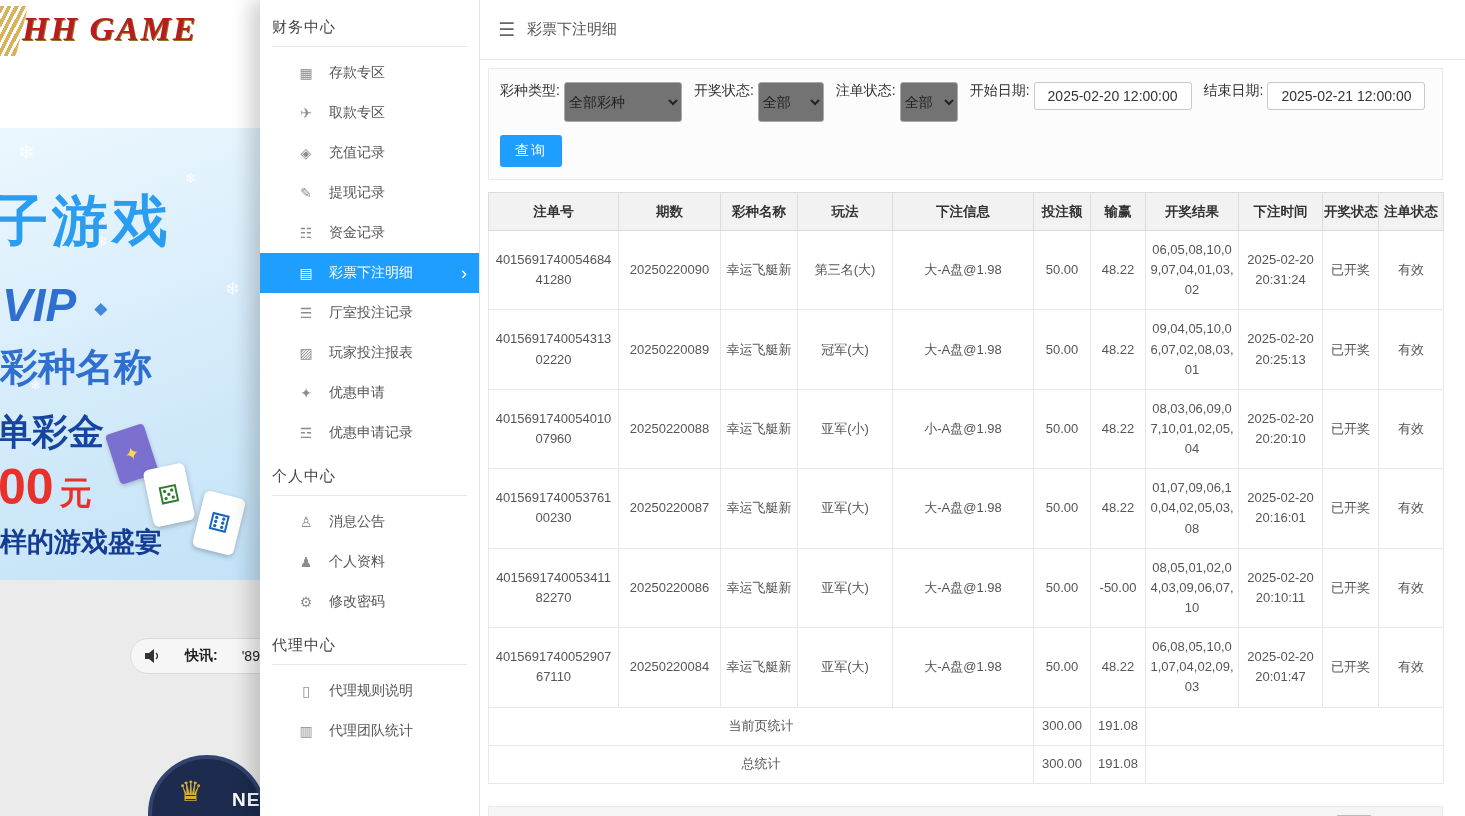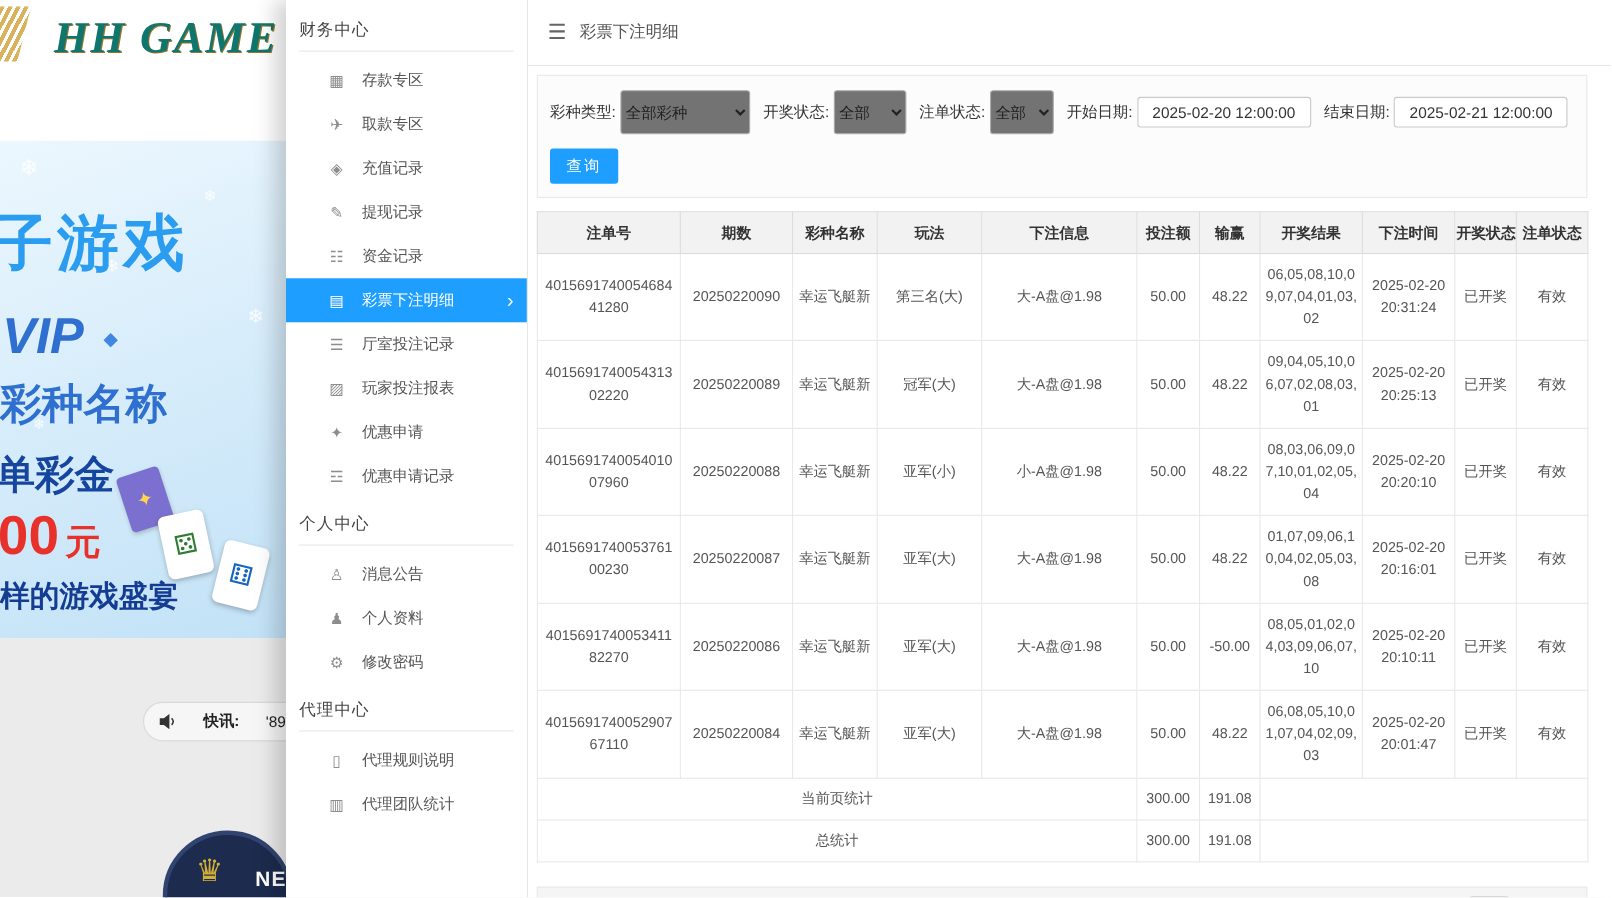--- a/index.html
+++ b/index.html
@@ -6,22 +6,22 @@
   html,body { width:1465px; height:816px; overflow:hidden; }
   body { font-family:"Liberation Sans","DejaVu Sans",sans-serif; background:#fff; color:#333; }
   .stage { position:relative; width:1465px; height:816px; overflow:hidden; background:#fff; }
 
   
   .bg { position:absolute; left:0; top:0; width:260px; height:816px; overflow:hidden; }
   .bg-top { position:relative; height:128px; background:#fff; }
   .logo-stripes { position:absolute; left:-6px; top:6px; width:28px; height:50px;
     background:repeating-linear-gradient(105deg,#d8b25c 0 4px,#fff 4px 7px); transform:skewX(-14deg); }
   .logo-text { position:absolute; left:22px; top:10px; font-family:"Liberation Serif","DejaVu Serif",serif;
-    font-style:italic; font-weight:bold; font-size:40px; color:#0f766e; letter-spacing:2px;
-    text-shadow:1px 1px 0 #96742a; white-space:nowrap;margin-left:27px; }
+    font-style:italic; font-weight:bold; font-size:34px; color:#b91c1c; letter-spacing:2px;
+    text-shadow:1px 1px 0 #96742a; white-space:nowrap; }
   .bg-banner { position:relative; height:452px; overflow:hidden;
     background:linear-gradient(160deg,#ecf7fe 0%,#d4ebfa 55%,#c2e2f7 100%); }
   .flake { position:absolute; color:#ffffff; opacity:.85; }
   .fl1{ left:18px; top:12px; font-size:20px; } .fl2{ left:185px; top:42px; font-size:14px; }
   .fl3{ left:95px; top:104px; font-size:16px; } .fl4{ left:225px; top:150px; font-size:18px; }
   .fl5{ left:30px; top:250px; font-size:13px; }
   .bn-line1 { position:absolute; left:-8px; top:56px; font-size:56px; font-weight:bold;
     color:#2a9df0; letter-spacing:4px; white-space:nowrap; }
   .bn-line2 { position:absolute; left:2px; top:150px; font-size:46px; font-weight:bold; font-style:italic;
     color:#2e6fd0; white-space:nowrap; }
@@ -74,21 +74,21 @@
   .sb-chev { position:absolute; right:12px; font-size:18px; line-height:1; color:#fff; }
 
   
   .main { flex:1; position:relative; background:#fff; overflow:hidden; }
   .main-header { height:60px; border-bottom:1px solid #e8e8e8; display:flex; align-items:center;
     gap:12px; padding-left:18px; background:#fff; }
   .hamburger { font-size:19px; color:#666; cursor:pointer; }
   .page-title { font-size:15px; color:#555; }
 
   .filter-box { margin:8px 22px 0 8px; border:1px solid #e9e9e9; background:#fcfcfc; padding:13px 11px 12px 11px; }
-  .filter-row { display:flex; align-items:center; flex-wrap:nowrap; }
+  .filter-row { display:flex; align-items:flex-start; flex-wrap:nowrap; }
   .f-label { font-size:14px; color:#333; margin:0 4px 0 0; white-space:nowrap; }
   .f-gap { width:12px; flex:0 0 12px; }
   .f-select { height:40px; font-size:14px; border:1px solid #aaa; border-radius:3px; background:#737373; color:#222;
     font-family:"Liberation Sans","DejaVu Sans",sans-serif; }
   .f-input { height:28px; width:158px; text-align:center; font-size:14px; border:1px solid #c9c9c9;
     border-radius:3px; color:#333; font-family:"Liberation Sans","DejaVu Sans",sans-serif; }
   .search-btn { margin-top:13px; background:#1E9FFF; color:#fff; border:none; border-radius:3px;
     font-size:14px; padding:7px 15px; cursor:pointer; letter-spacing:2px; }
 
   .bet-table { margin:12px 22px 0 8px; width:955px; border-collapse:collapse; table-layout:fixed; }

